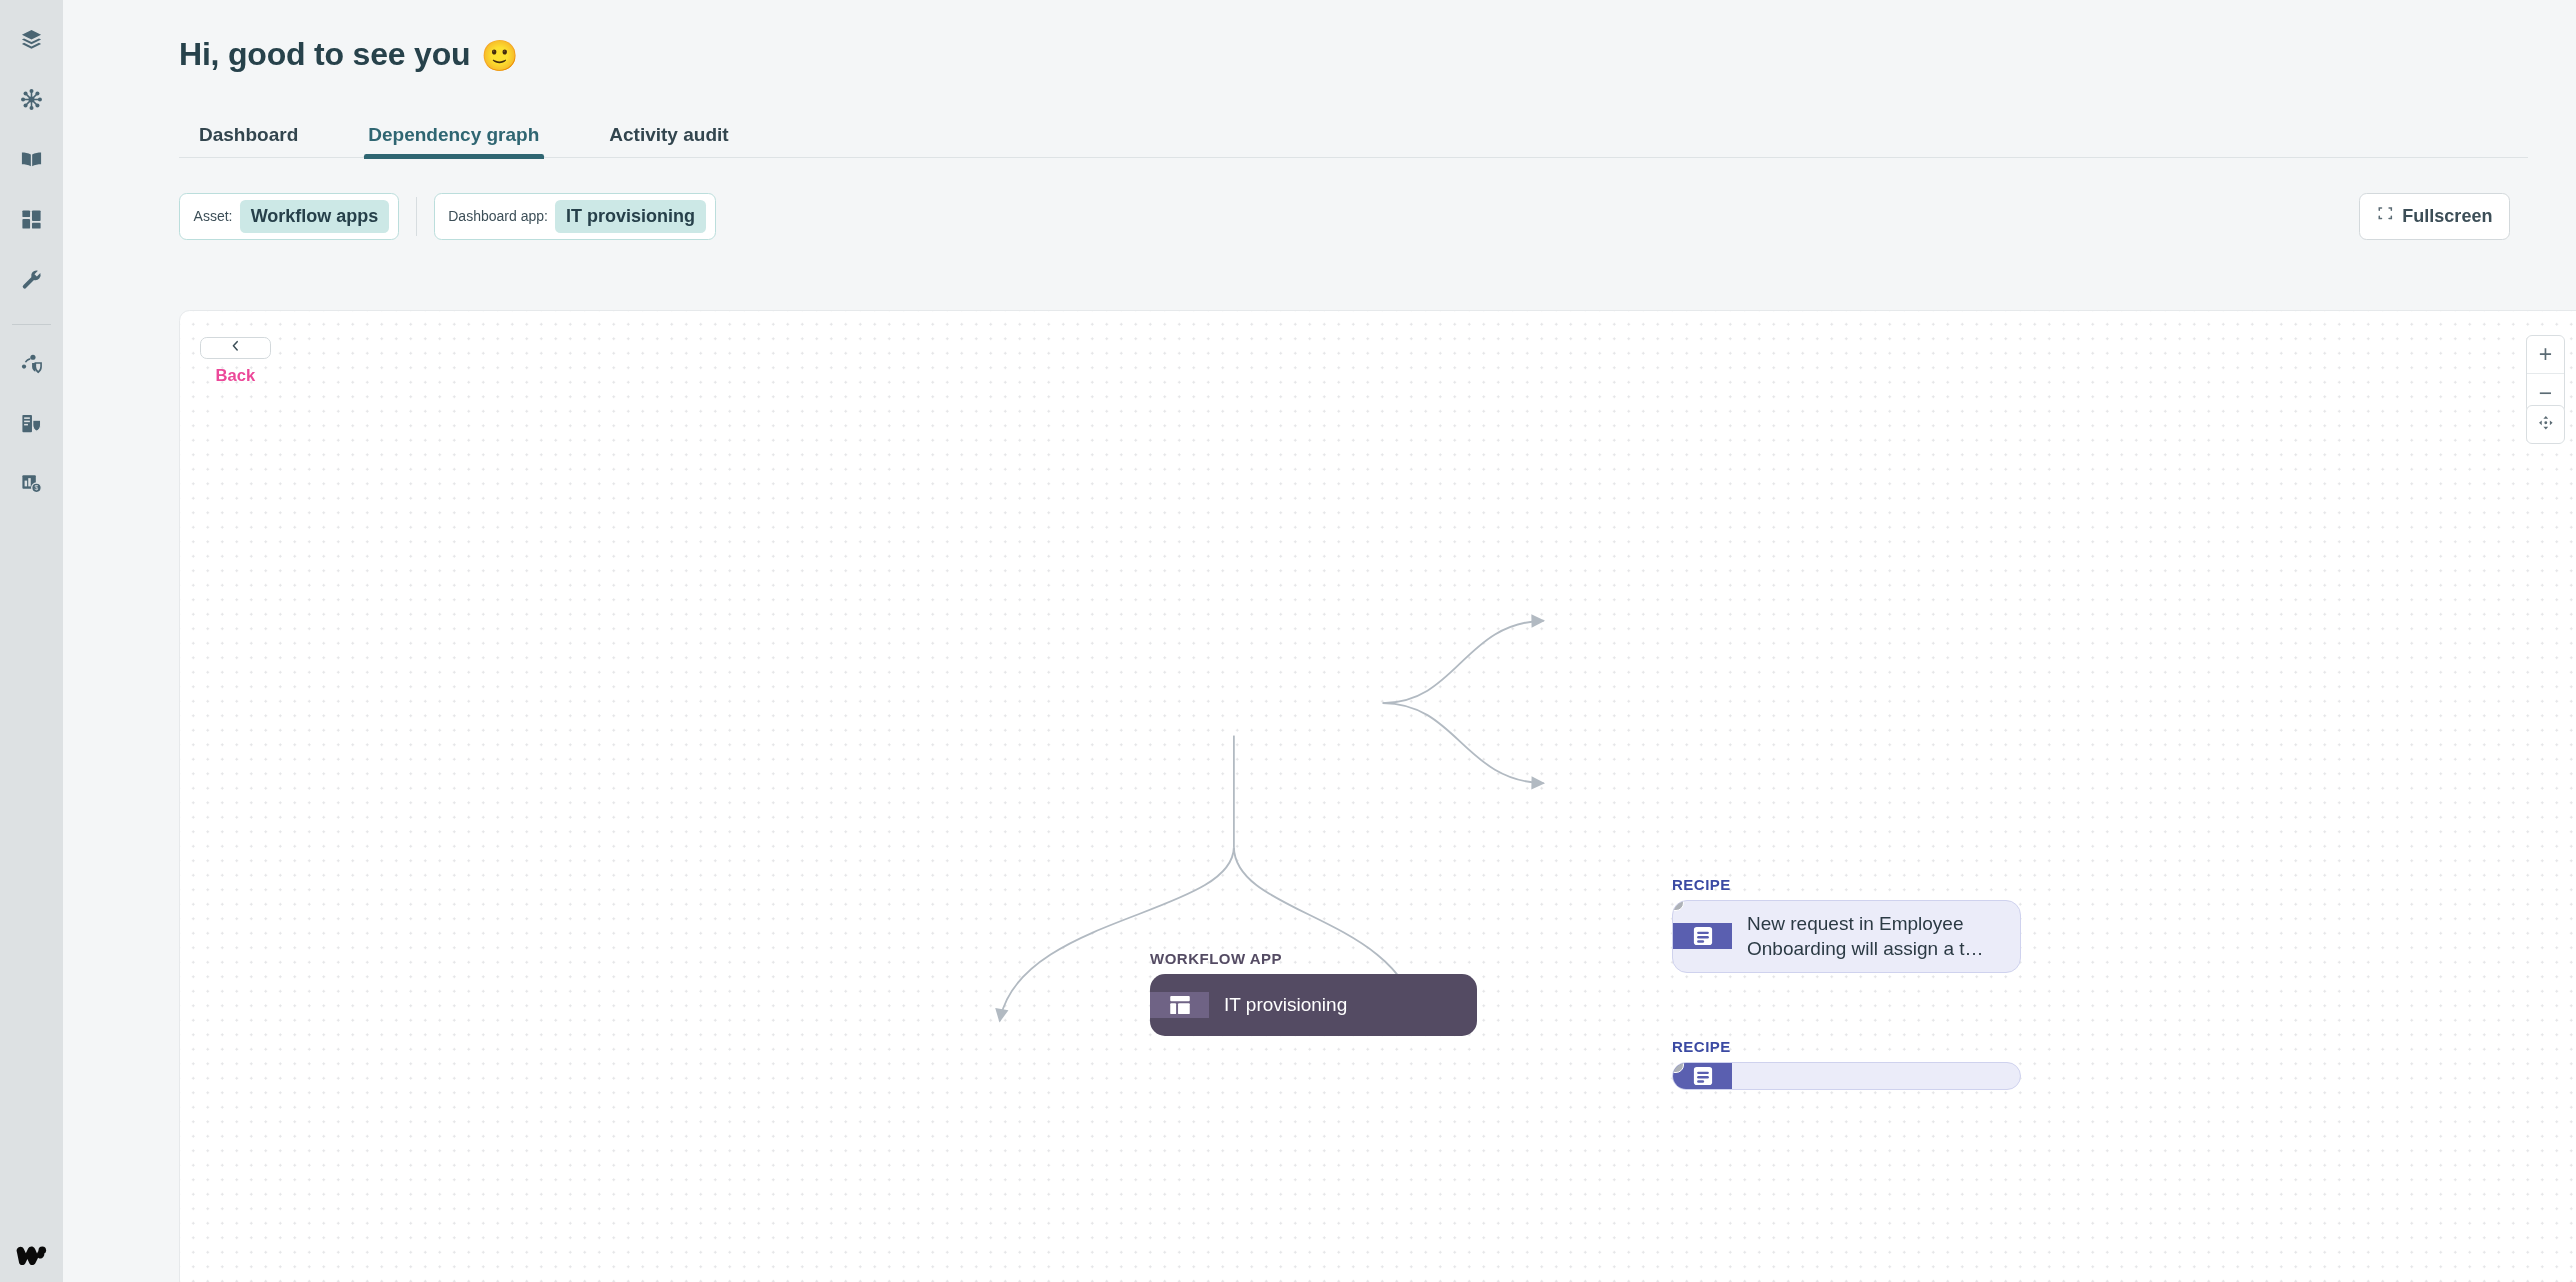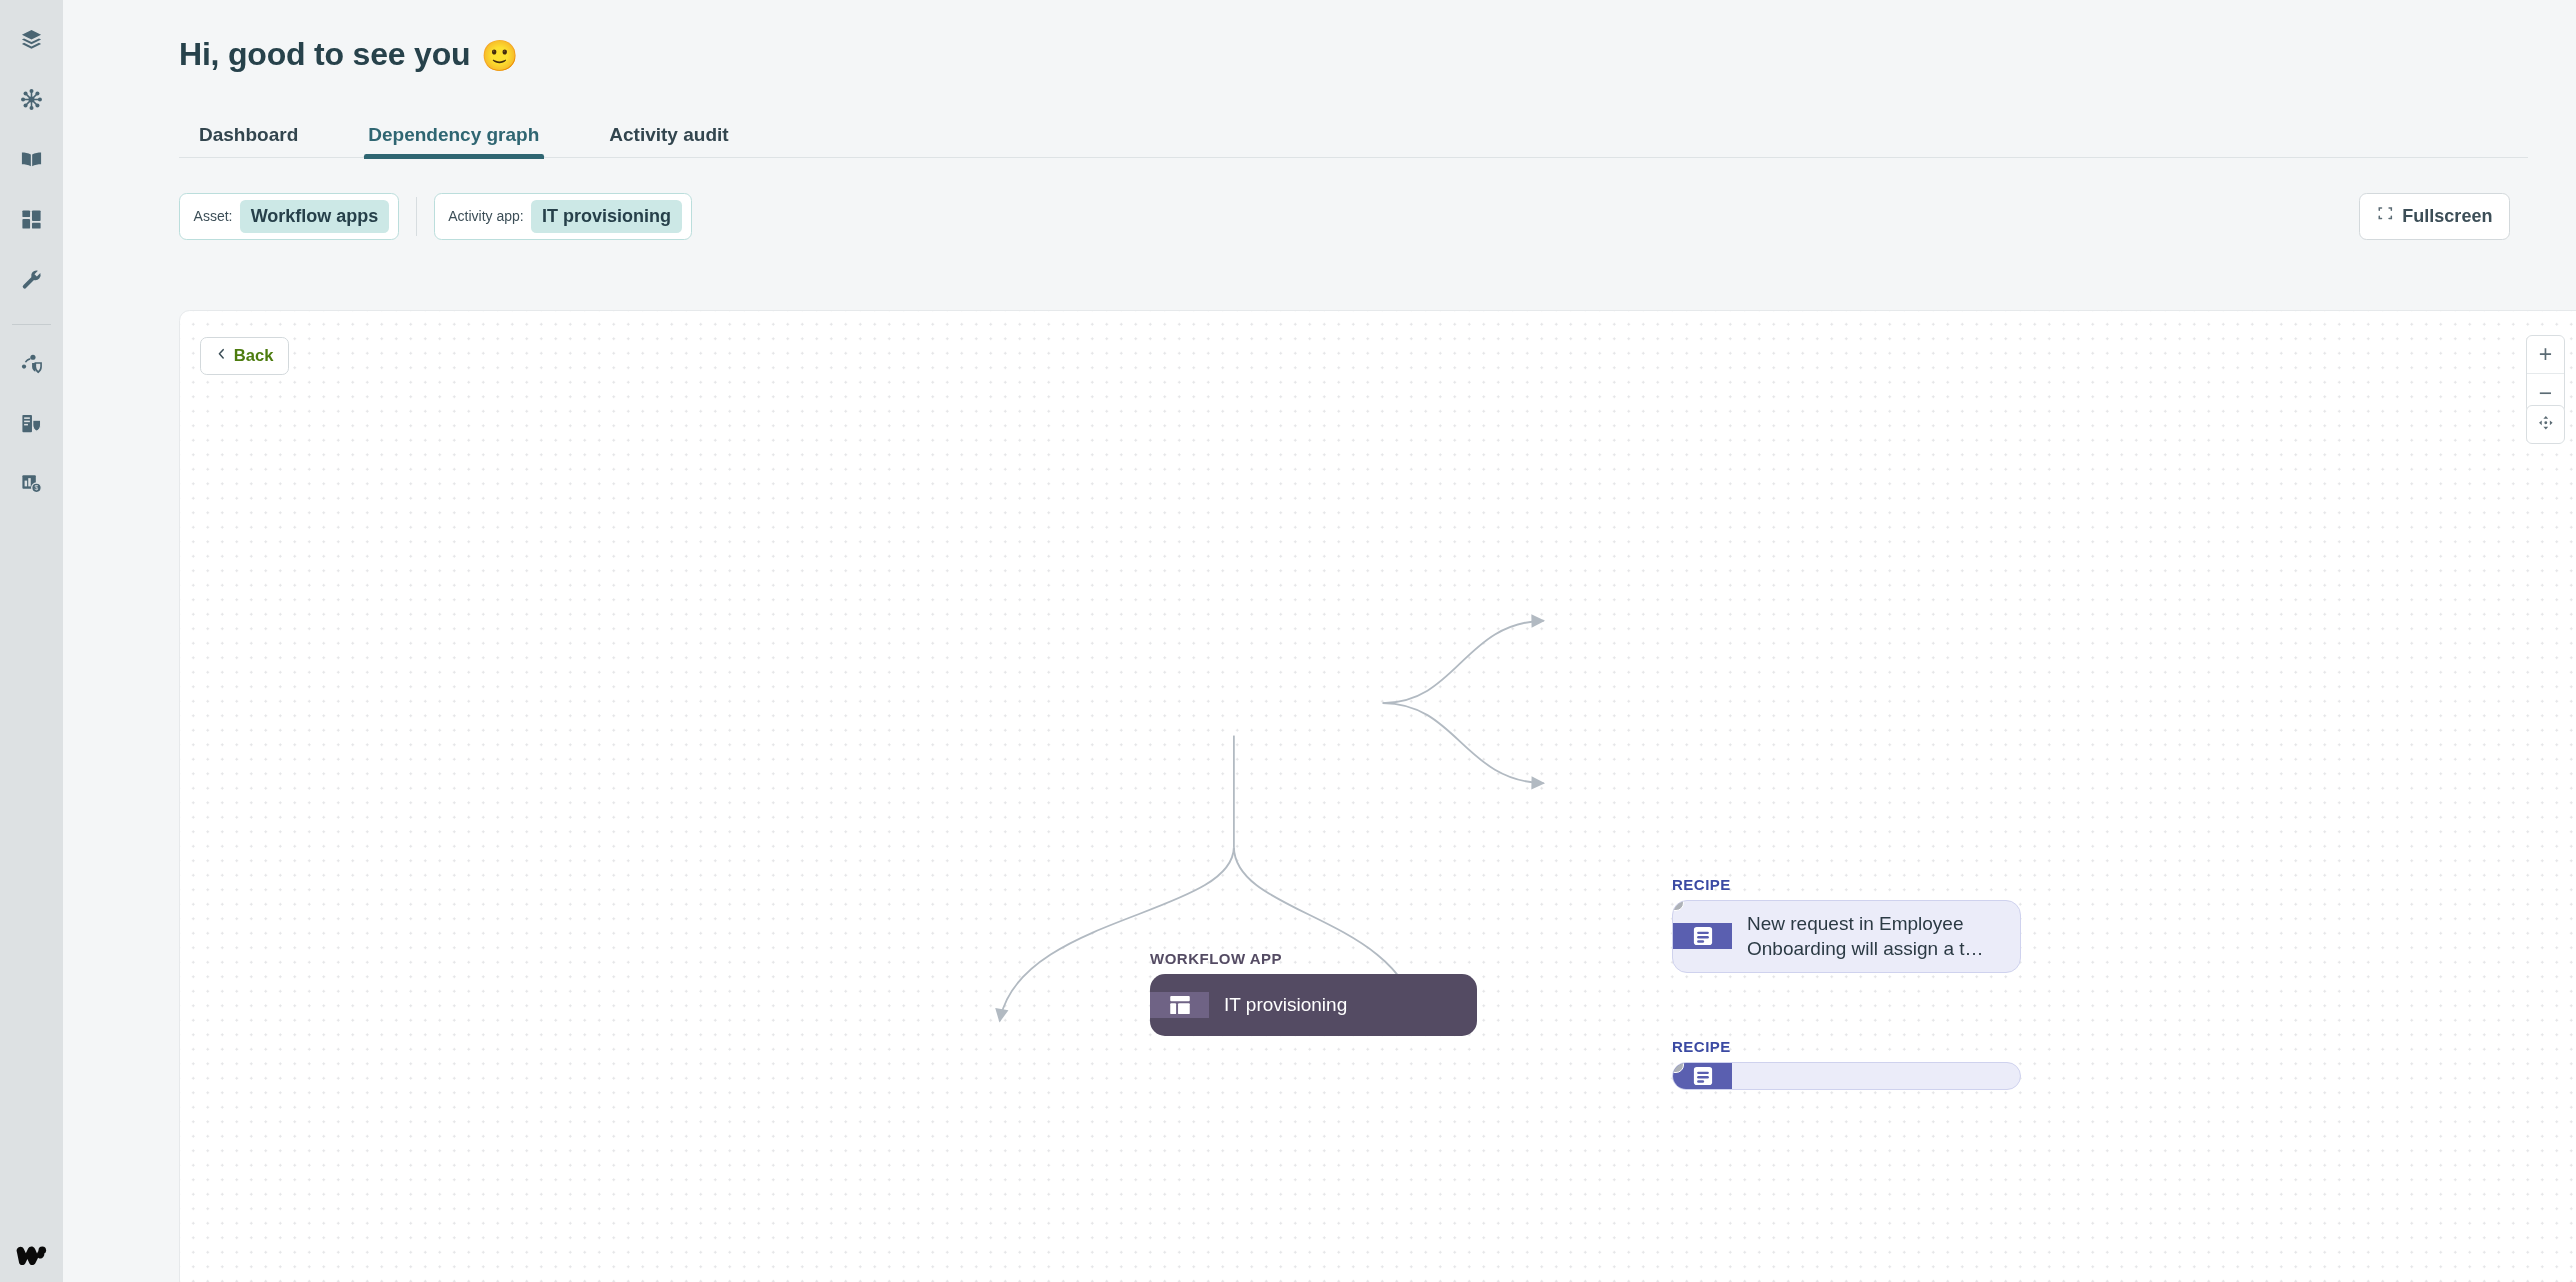--- a/index.html
+++ b/index.html
@@ -118,25 +118,25 @@
     border: 0.8px solid #E6E9EB;
     border-radius: 10.6px 10.6px 0 0;
     overflow: hidden;
   }
 
   .back-btn {
     position: absolute; left: 19.6px; top: 26px;
     background: #ffffff;
     border: 1.5px solid #D3D9DC;
     border-radius: 6.8px;
-    height: 38px;
+    height: 22px;
     display: flex; align-items: center; gap: 7.6px;
     padding: 0 15px;
-    font-size: 16.6px; font-weight: bold; color: #4d7c0f;
-    cursor: pointer; z-index: 5;
+    font-size: 16.6px; font-weight: bold; color: #ec4899;
+    cursor: pointer; z-index: 5; flex-direction: column;
   }
 
   .zoom-ctrl {
     position: absolute; right: 32px; top: 24px;
     width: 39px;
     background: #ffffff;
     border: 0.8px solid #D9DEE1;
     border-radius: 6px;
     z-index: 5;
   }
@@ -324,21 +324,21 @@
       <div class="tab">Activity audit</div>
     </div>
 
     <div class="filterbar">
       <div class="chip">
         <span class="chip-label">Asset:</span>
         <span class="chip-value">Workflow apps</span>
       </div>
       <div class="chip-sep"></div>
       <div class="chip">
-        <span class="chip-label">Activity app:</span>
+        <span class="chip-label">Dashboard app:</span>
         <span class="chip-value">IT provisioning</span>
       </div>
       <div class="spacer"></div>
       <div class="fullscreen-btn">
         <span>
           <svg width="16.6" height="16.6" viewBox="0 0 22 22" fill="none" stroke="#5B6B74" stroke-width="2" stroke-linecap="round">
             <path d="M3 7V4h3"></path>
               <path d="M19 7V4h-3"></path>
               <path d="M3 15v3h3"></path>
               <path d="M19 15v3h-3"></path>

